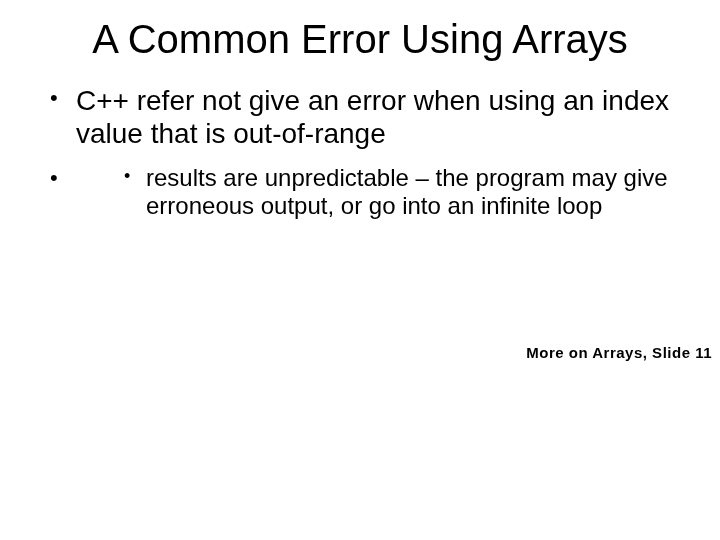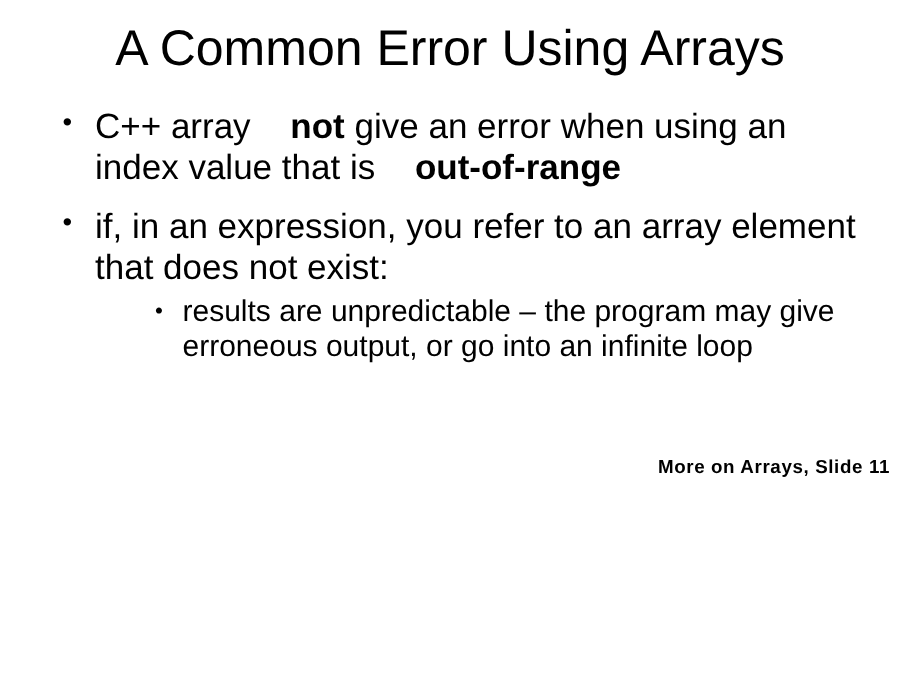--- a/index.html
+++ b/index.html
@@ -60,44 +60,43 @@
     margin: 0 0 8px 0;
   }
   ul.sub > li::before {
     content: "•";
     position: absolute;
     left: 0;
     top: 0;
     font-size: 18px;
     line-height: 1.35;
   }
-  .b { font-weight: bold; margin-left: 24px; }
+  .b { font-weight: normal; }
   .footer {
     position: absolute;
     right: 8px;
-    bottom: 6px;
+    bottom: 27px;
     font-size: 15px;
     font-weight: bold;
     letter-spacing: 0.5px;
     white-space: nowrap;
   }
 </style>
 </head>
 <body>
 
 <div class="slide">
 
   <h1 class="title">A Common Error Using Arrays</h1>
 
   <ul class="top">
     <li>
-      <span>C++ array </span><span class="b">not</span><span> give an error when using an index value that is </span><span class="b">out-of-range</span>
+      <span>C++ refer </span><span class="b">not</span><span> give an error when using an index value that is </span><span class="b">out-of-range</span>
     </li>
     <li>
-      <span>if, in an expression, you refer to an array element that does not exist:</span>
       <ul class="sub">
         <li>
           <span>results are unpredictable – the program may give erroneous output, or go into an infinite loop</span>
         </li>
       </ul>
     </li>
   </ul>
 
   <div class="footer">
     <span>More on Arrays, Slide </span><span>11</span>

